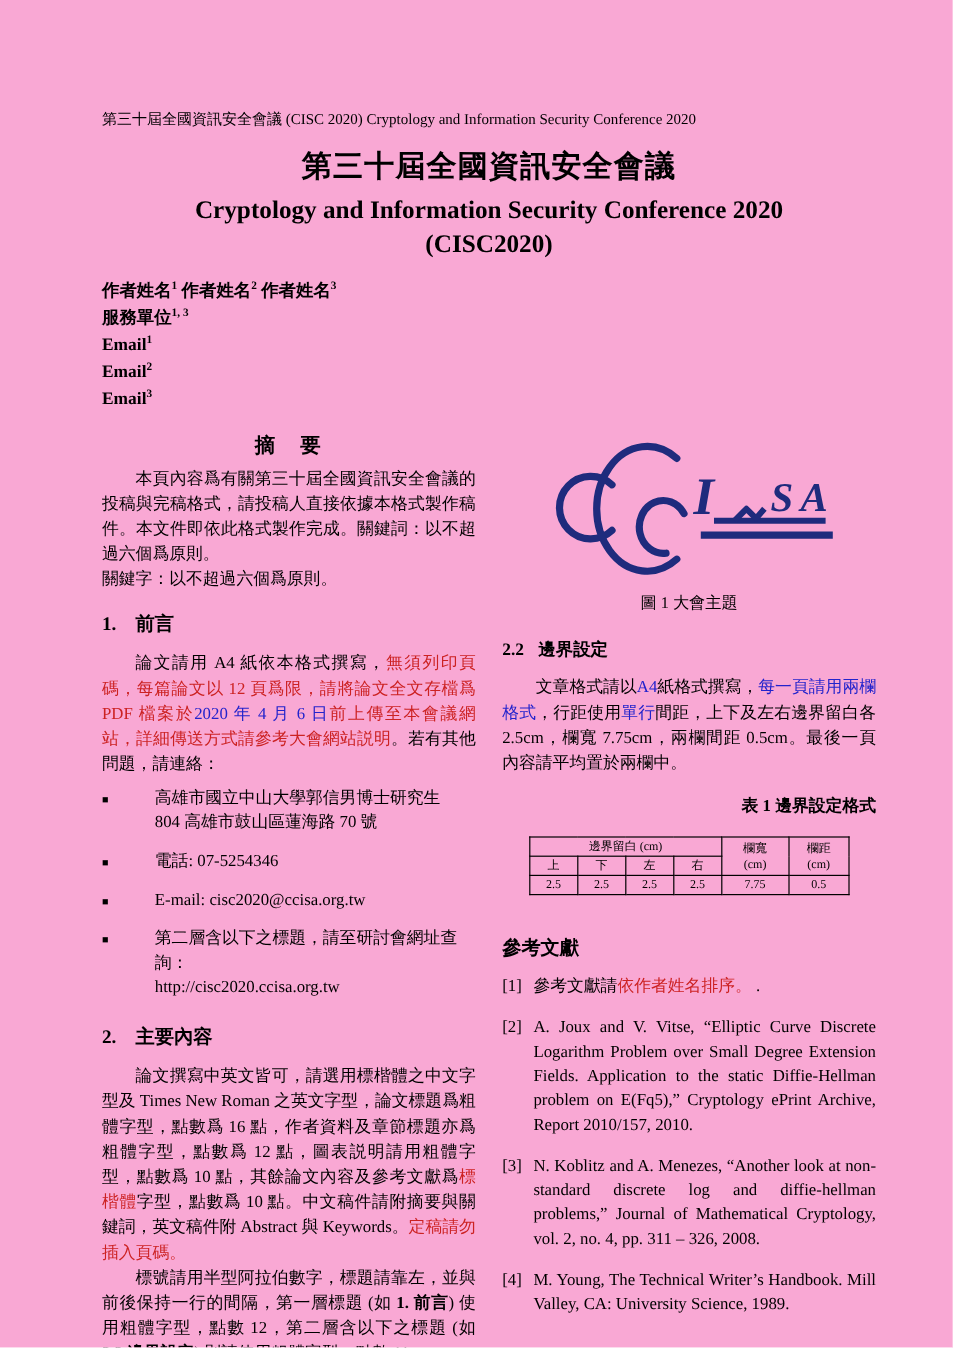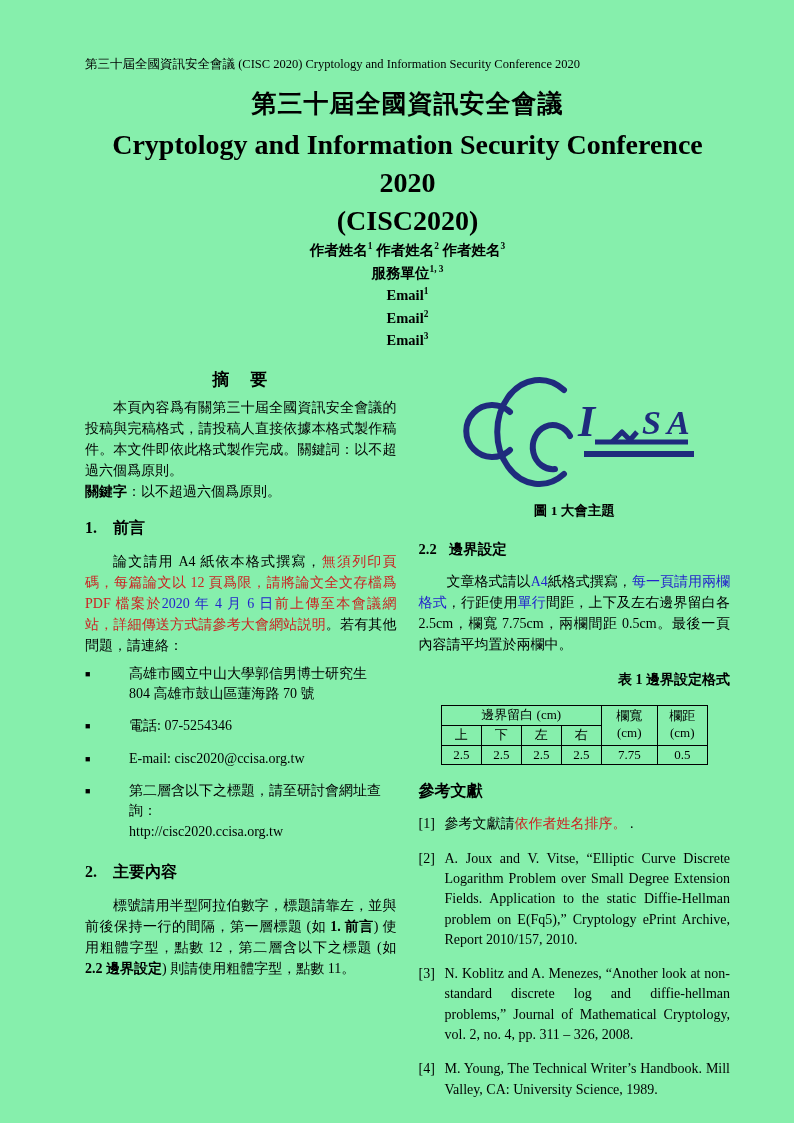--- a/index.html
+++ b/index.html
@@ -1,48 +1,48 @@
 <!DOCTYPE html>
 <html><head>
 <meta charset="utf-8">
 <style>
   * { margin:0; padding:0; box-sizing:border-box; }
   html,body { background:#ffffff; }
   body { font-family:"Liberation Serif","DejaVu Serif",serif; color:#000; }
   .page {
     position:relative; width:794px; height:1123px; margin:0 auto;
-    background:#86efac; padding:56px 64px 30px 85px; overflow:hidden;
+    background:#f9a8d4; padding:91px 64px 30px 85px; overflow:hidden;
   }
   .running-header { font-size:12.5px; margin-bottom:6px; }
   .title-zh { text-align:center; font-size:25px; font-weight:bold; letter-spacing:1px; margin-top:14px; }
-  .title-en { text-align:center; font-size:28px; font-weight:bold; margin-top:6px; line-height:1.35; }
-  .authors { text-align:center; font-weight:bold; font-size:14.5px; line-height:1.55; }
+  .title-en { text-align:center; font-size:21px; font-weight:bold; margin-top:6px; line-height:1.35; }
+  .authors { text-align:left; font-weight:bold; font-size:14.5px; margin-top:14px; line-height:1.55; }
   sup { font-size:0.65em; }
   .columns { display:flex; gap:22px; margin-top:16px; }
   .col { flex:1 1 0; min-width:0; }
   .abs-title { text-align:center; font-weight:bold; font-size:17px; margin-bottom:6px; letter-spacing:2px; }
   p.body-par { font-size:14px; line-height:1.5; text-align:justify; text-indent:2em; }
   .keywords { font-size:14px; line-height:1.5; margin-bottom:8px; }
-  .keywords b { font-weight:bold; }
+  .keywords b { font-weight:normal; }
   h2.sec { font-size:16px; font-weight:bold; margin:16px 0 12px 0; }
   h3.subsec { font-size:14.5px; font-weight:bold; margin:16px 0 12px 0; }
   h2.sec .num, h3.subsec .num { margin-right:16px; }
   h3.subsec .num { margin-right:12px;margin-top:27px; }
   .red { color:#cc2222; }
   .blue { color:#2323cc; }
   .bold { font-weight:bold; }
   .italic { }
   .bullet-list { margin-top:4px; }
   .bullet-item { position:relative; padding-left:44px; font-size:14px; line-height:1.45; margin-top:8px; }
   .bullet-item .sq { position:absolute; left:0; top:4px; font-size:9px; }
   .figure-block { text-align:center; margin-top:6px; }
   .figure-block svg { display:block; margin:0 auto; }
-  .fig-caption { text-align:center; font-weight:bold; font-size:13.5px; margin-top:10px; }
+  .fig-caption { text-align:center; font-weight:normal; font-size:13.5px; margin-top:10px; }
   .tbl-caption { text-align:right; font-weight:bold; font-size:14px; margin:16px 0 10px 0; }
-  table.border-table { border-collapse:collapse; margin:16px auto; font-size:13px; }
+  table.border-table { border-collapse:collapse; margin:16px auto; font-size:10px; }
   table.border-table td { border:1.5px solid #000; text-align:center; padding:1px 8px; line-height:1.3; }
   .refs { margin-top:4px; }
   .ref-item { position:relative; padding-left:26px; font-size:14px; line-height:1.45; text-align:justify; margin-top:10px; }
   .ref-label { position:absolute; left:0; top:0; }
 </style>
 </head>
 <body>
 
 <div class="page">
 
@@ -94,20 +94,21 @@
         <div class="bullet-item" style="margin-top:12px;">
           <span class="sq">■</span>
           <div>第二層含以下之標題，請至研討會網址查詢：</div>
           <div>http://cisc2020.ccisa.org.tw</div>
         </div>
       </div>
 
       <h2 class="sec" style="margin-top:20px;">
         <span class="num">2.</span><span>主要內容</span>
       </h2>
+      <p class="body-par"><span>論文撰寫中英文皆可，請選用標楷體之中文字型及 Times New Roman 之英文字型，論文標題爲粗體字型，點數爲 16 點，作者資料及章節標題亦爲粗體字型，點數爲 12 點，圖表説明請用粗體字型，點數爲 10 點，其餘論文內容及參考文獻爲</span><span class="red">標楷體</span><span>字型，點數爲 10 點。中文稿件請附摘要與關鍵詞，英文稿件附 Abstract 與 Keywords。</span><span class="red">定稿請勿插入頁碼。</span></p>
       <p class="body-par"><span>標號請用半型阿拉伯數字，標題請靠左，並與前後保持一行的間隔，第一層標題 (如 </span><span class="bold">1. 前言</span><span>) 使用粗體字型，點數 12，第二層含以下之標題 (如 </span><span class="bold">2.2 邊界設定</span><span>) 則請使用粗體字型，點數 11。</span></p>
 
     </div>
 
     <div class="col">
 
       <div class="figure-block">
         <svg width="244" height="118" viewBox="0 0 244 118" aria-hidden="true">
           <g fill="none" stroke="#1f2b7d" stroke-width="6" stroke-linecap="round">
             <path d="M 58 38 A 26 26 0 1 0 58 76"></path>
@@ -151,21 +152,21 @@
           <td>2.5</td>
           <td>2.5</td>
           <td>2.5</td>
           <td>2.5</td>
           <td>7.75</td>
           <td>0.5</td>
         </tr>
       </tbody>
         </table>
 
-      <h2 class="sec" style="margin-top:16px;">參考文獻</h2>
+      <h2 class="sec" style="margin-top:34px;">參考文獻</h2>
 
       <div class="refs">
         <div class="ref-item">
           <span class="ref-label">[1]</span>
           <span><span>參考文獻請</span><span class="red">依作者姓名排序。</span><span> .</span></span>
         </div>
         <div class="ref-item" style="margin-top:14px;">
           <span class="ref-label">[2]</span>
           <span><span>A. Joux and V. Vitse, “Elliptic Curve Discrete Logarithm Problem over Small Degree Extension Fields. Application to the static Diffie-Hellman problem on E(Fq5),” Cryptology ePrint Archive, Report 2010/157, 2010.</span></span>
         </div>

